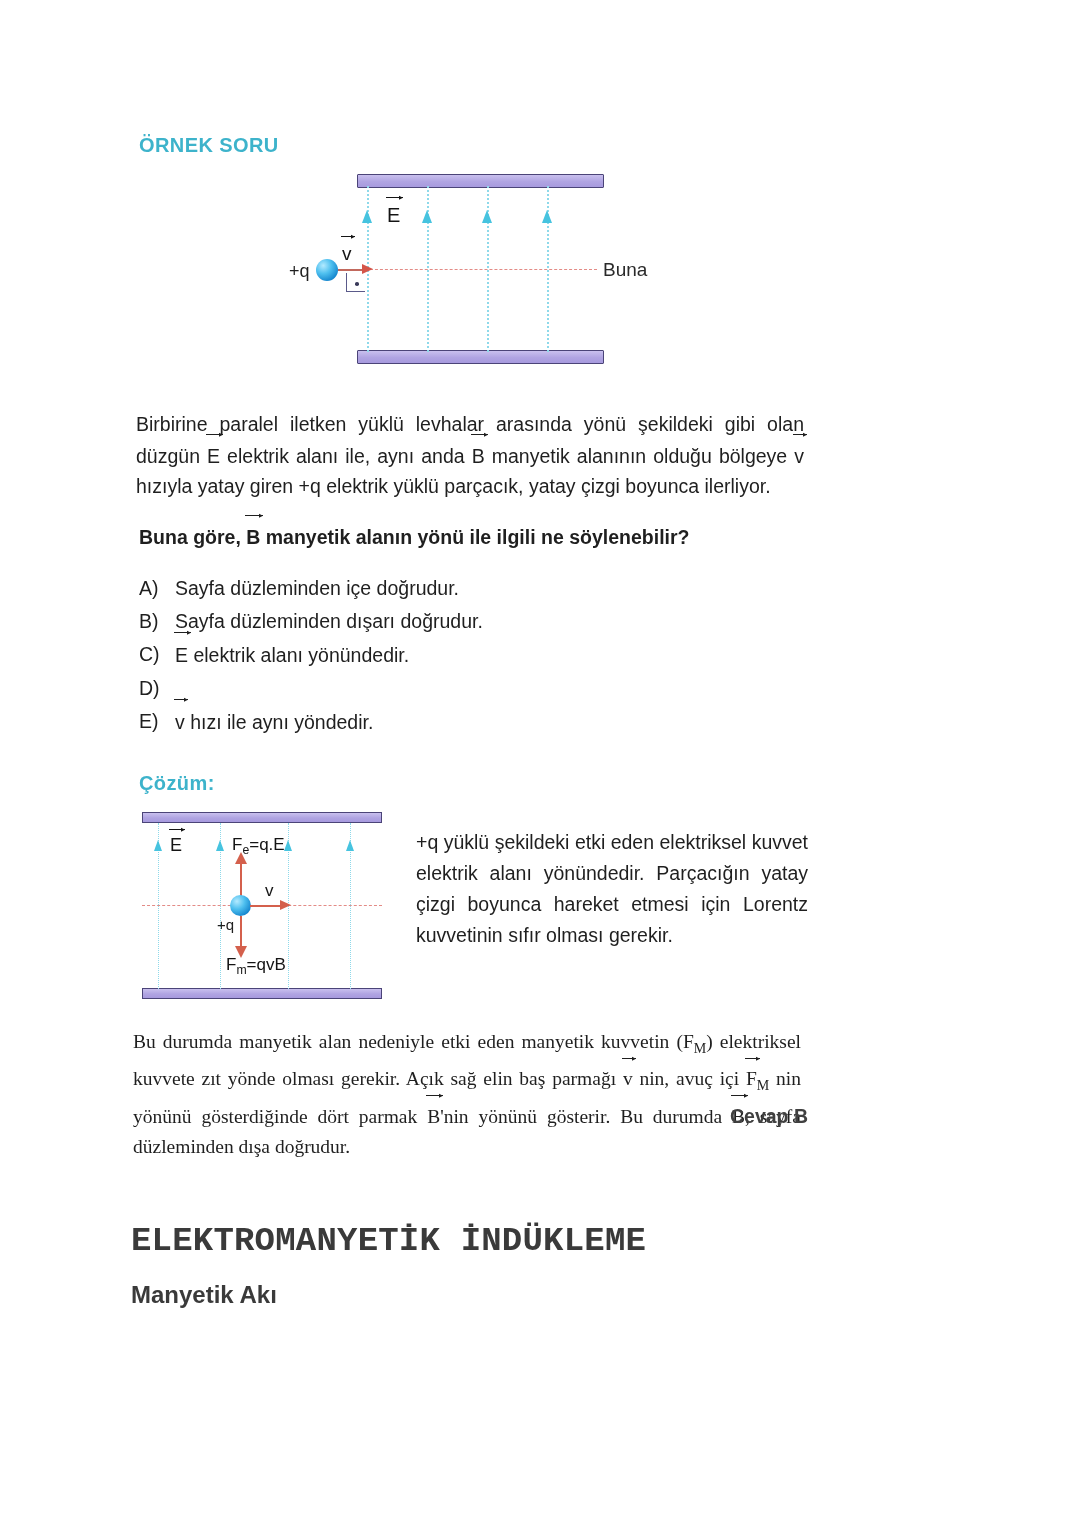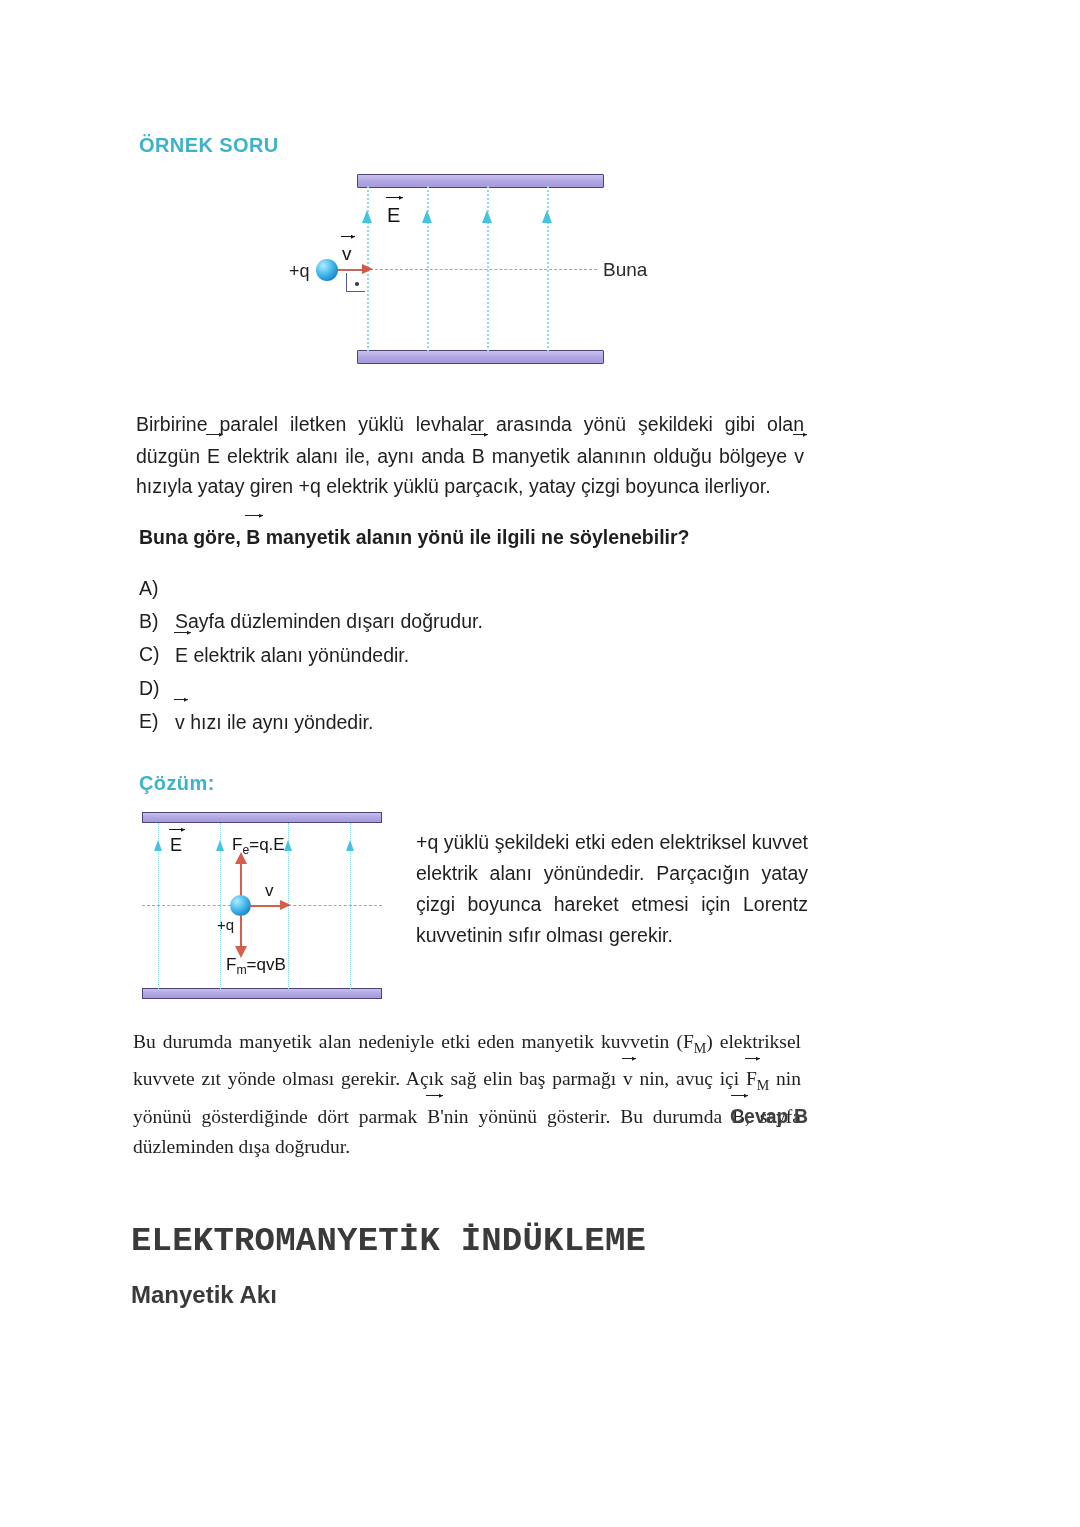--- a/index.html
+++ b/index.html
@@ -430,20 +430,21 @@
   </div>
 
   <div class="para bold" id="question-ask">
     <span>Buna göre, </span><span class="vec">B</span><span> manyetik alanın yönü ile ilgili ne söylenebilir?</span>
   </div>
 
   <div id="options">
 
     <div class="option">
       <span class="opt-letter">A)</span>
+      <span>Sayfa düzleminden içe doğrudur.</span>
     </div>
 
     <div class="option">
       <span class="opt-letter">B)</span>
       <span>Sayfa düzleminden dışarı  doğrudur.</span>
     </div>
 
     <div class="option">
       <span class="opt-letter">C)</span>
       <span><span class="vec">E</span><span> elektrik alanı yönündedir.</span></span>

